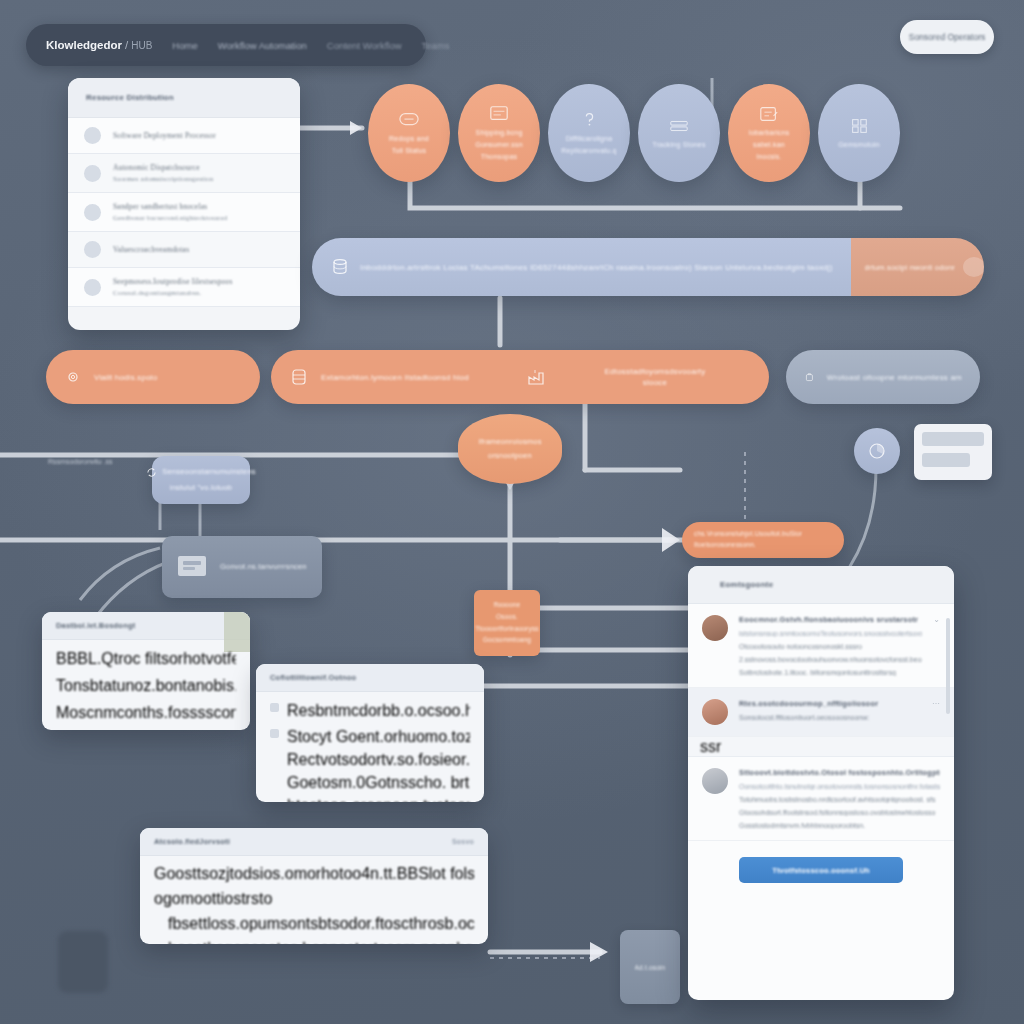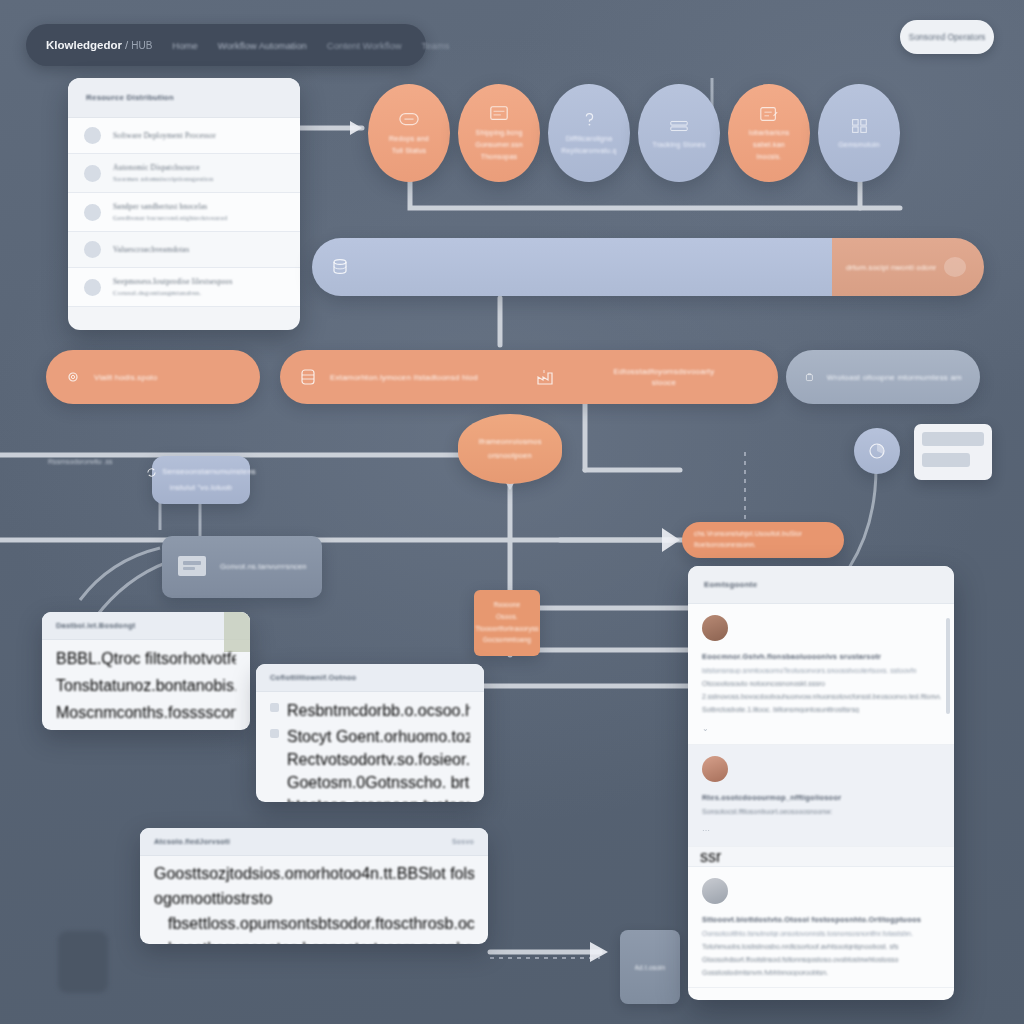--- a/index.html
+++ b/index.html
@@ -180,23 +180,23 @@
   .card .crow .lines { display:flex; flex-direction:column; gap:5px; min-width:0; flex:1;}
   .greenchip { position:absolute; right:0; top:0; width:26px; height:40px; background:#c8cfbe; opacity:.85;}
 
   
   .panel {
     position:absolute; left:688px; top:566px; width:266px; height:434px;
     background:#fbfcfd; border-radius:10px; overflow:hidden;
     box-shadow:0 12px 30px rgba(18,24,34,.34);
   }
   .panel .phdr { height:38px; background:#eef1f5; display:flex; align-items:center;
-                 padding:0 16px; border-bottom:1px solid #e3e8ee; }
+                 padding:0 32px; border-bottom:1px solid #e3e8ee; }
   .panel .phdr .t { color:#5d6775; font-size:8px; font-weight:700; }
-  .panel .pitem { display:flex; gap:11px; padding:11px 14px; border-bottom:1px solid #edf0f4;flex-direction:column; }
+  .panel .pitem { display:flex; gap:11px; padding:11px 14px; border-bottom:1px solid #edf0f4; }
   .panel .pitem.sel { background:#eef1f6; }
   .panel .pitem .avatar { width:26px; height:26px; border-radius:50%; flex:0 0 auto;
                           background:linear-gradient(160deg,#b98a74 0%,#8d6350 100%); }
   .panel .pitem .avatar.g { background:linear-gradient(160deg,#c9ccd2 0%,#9aa1ab 100%); }
   .panel .pitem .avatar.b { background:linear-gradient(160deg,#d7a08a 0%,#a8705a 100%); }
   .panel .pitem .body { flex:1; display:flex; flex-direction:column; gap:6px; min-width:0; }
   .panel .pitem .name { color:#5b6personalized; color:#5b6574; font-size:7.5px; font-weight:700; }
   .panel .pitem .sub  { color:#98a2b0; font-size:7px; }
   .panel .pitem .line { color:#7e8895; font-size:7px; }
   .panel .pitem .tick { color:#b7bfc9; font-size:8px; flex:0 0 auto; }
@@ -380,38 +380,39 @@
     <span class="t lbl">Gemsmotoin</span>
   </div>
 
   <div class="widebar">
     <div class="left">
       <svg width="20" height="20" viewBox="0 0 20 20">
         <ellipse cx="10" cy="5" rx="6" ry="2.4" fill="none" stroke="#fff" stroke-width="1.2" opacity=".85"></ellipse>
         <path d="M4 5 v9 a6 2.4 0 0 0 12 0 V5" fill="none" stroke="#fff" stroke-width="1.2" opacity=".85"></path>
         <path d="M4 9.5 a6 2.4 0 0 0 12 0" fill="none" stroke="#fff" stroke-width="1" opacity=".7"></path>
       </svg>
+      <span class="t">Inbodddrton.artrsttrok Locias TAchumsttones ID6527448shhzanrtCh rasaina.Iroonsoatro) Siarson Untelurva.becteotgim taoxdj)</span>
     </div>
     <div class="right">
       <span class="t">drtum.socipi nwonti odonr</span>
       <span class="blob"></span>
     </div>
   </div>
 
   <div class="pill orange" style="left:46px; top:350px; width:214px;">
     <svg width="18" height="18" viewBox="0 0 18 18">
       <circle cx="9" cy="9" r="4" fill="none" stroke="#fff" stroke-width="1.2" opacity=".8"></circle>
       <circle cx="9" cy="9" r="1.6" fill="none" stroke="#fff" stroke-width="1" opacity=".8"></circle>
     </svg>
     <span class="txtwrap">
       <span class="t">Viailt hodis.spolo</span>
     </span>
   </div>
 
-  <div class="pill orange" style="left:280px; top:350px; width:498px;">
+  <div class="pill orange" style="left:271px; top:350px; width:498px;">
     <svg width="20" height="20" viewBox="0 0 20 20">
       <rect x="4" y="3" width="12" height="14" rx="3" fill="none" stroke="#fff" stroke-width="1.2" opacity=".8"></rect>
       <path d="M4 8 h12 M4 12 h12" stroke="#fff" stroke-width="1" opacity=".7"></path>
     </svg>
     <span class="txtwrap" style="flex:1;">
       <span class="t">Extamorhton.lymocen Itstadtoonsd hiod</span>
     </span>
     <svg width="22" height="22" viewBox="0 0 22 22">
       <path d="M4 18 V11 l5 3 V11 l5 3 V7 h4 v11 z" fill="none" stroke="#fff" stroke-width="1.2" opacity=".8"></path>
       <path d="M10 7 v-3" stroke="#fff" stroke-width="1" opacity=".7"></path>

